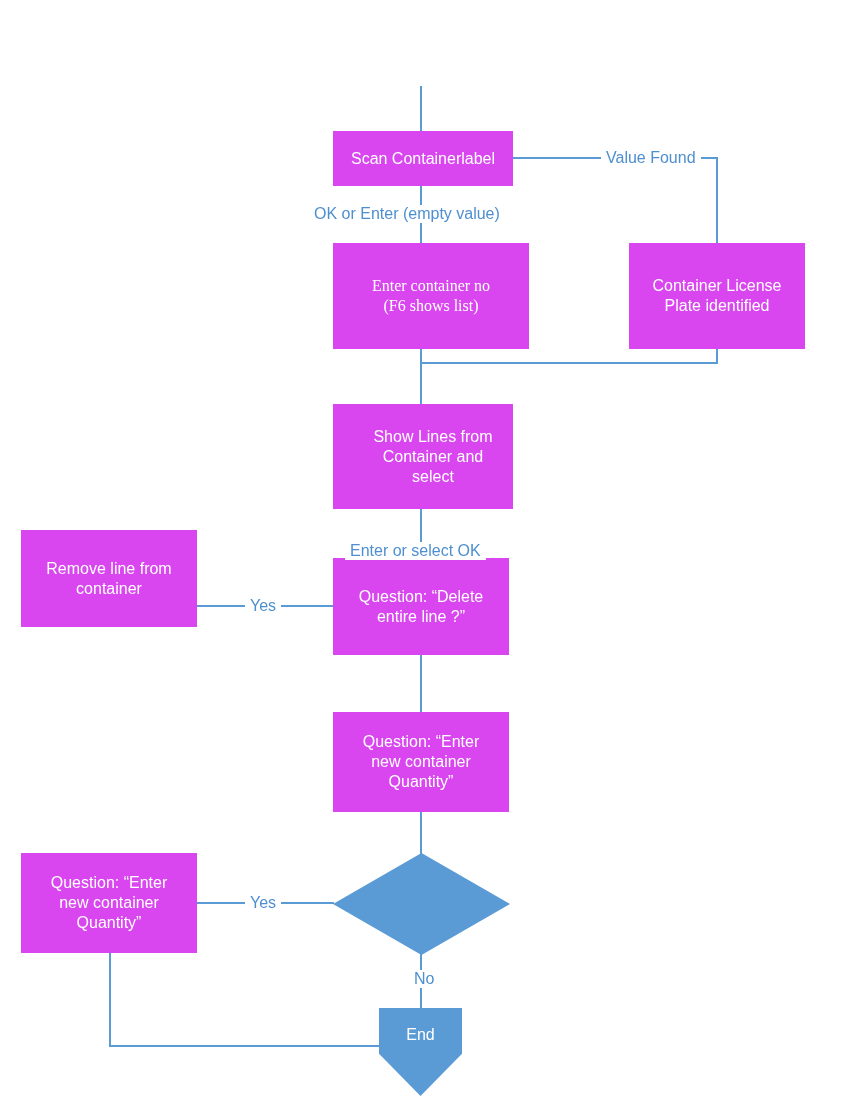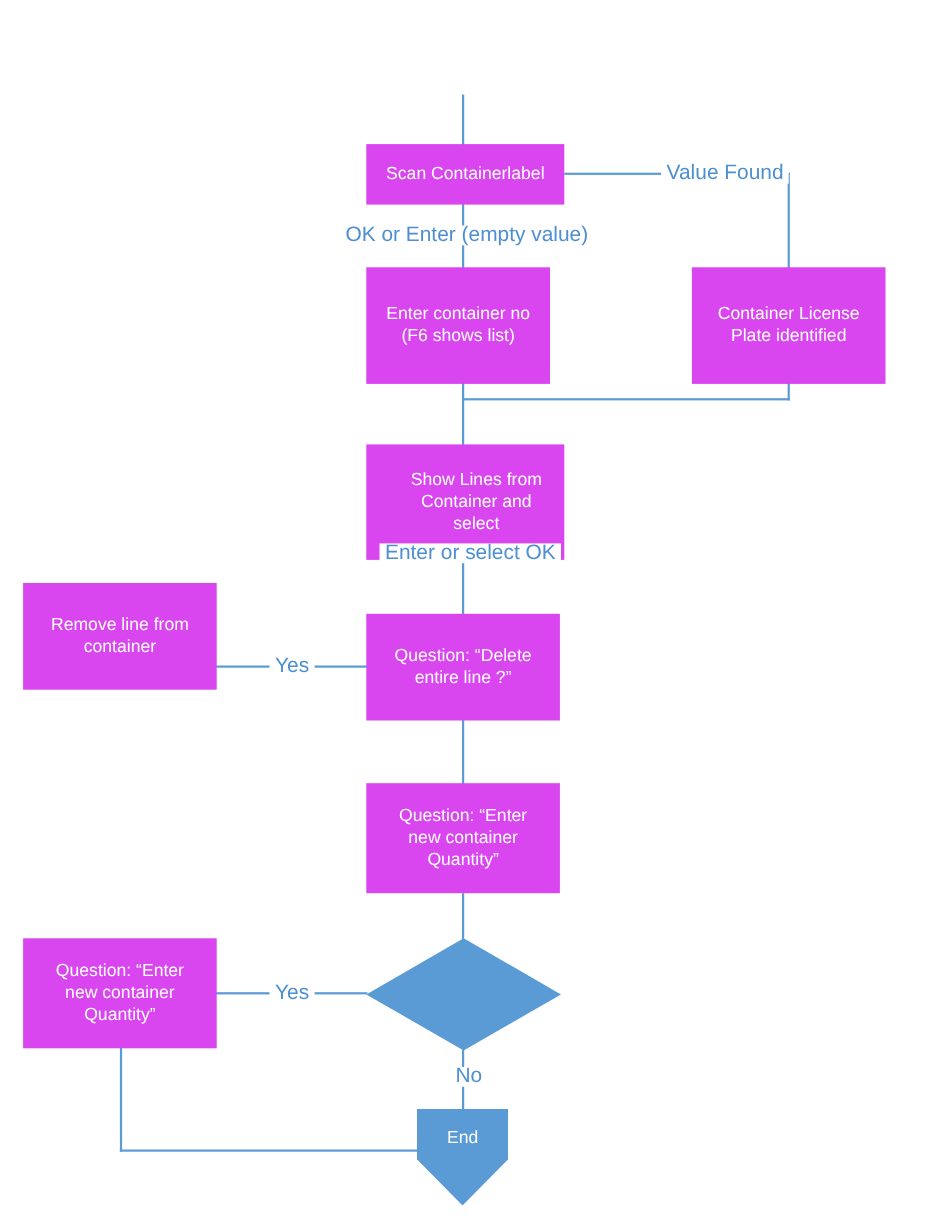--- a/index.html
+++ b/index.html
@@ -57,21 +57,21 @@
   .conn {
     position: absolute;
     background: #5B9BD5;
     z-index: 1;
   }
   .h { height: 2px; }
   .v { width: 2px; }
   .elabel {
     position: absolute;
     color: #4E8FD0;
-    font-size: 19px;
+    font-size: 16px;
     background: #ffffff;
     padding: 0 5px;
     white-space: nowrap;
     z-index: 3;
     line-height: 18px;
   }
 </style>
 </head>
 <body>
 
@@ -102,21 +102,21 @@
   <div class="conn v" style="left:420px; top:954px; height:55px;"></div>
 
   <div class="conn v" style="left:109px; top:952px; height:95px;"></div>
   <div class="conn h" style="left:109px; top:1045px; width:272px;"></div>
 
 
   <div class="node" style="left:333px; top:131px; width:180px; height:55px;">
     <span class="nlabel">Scan Containerlabel</span>
   </div>
 
-  <div class="node" style="left:333px; top:243px; width:167px; height:106px;">
+  <div class="node" style="left:333px; top:243px; width:196px; height:106px;font-family:Liberation Serif, serif;">
     <span class="nlabel">Enter container no
 (F6 shows list)</span>
   </div>
 
   <div class="node" style="left:629px; top:243px; width:176px; height:106px;justify-content:center;">
     <span class="nlabel">Container License
 Plate identified</span>
   </div>
 
   <div class="node" style="left:333px; top:404px; width:180px; height:105px;padding-left:20px;">
@@ -151,21 +151,21 @@
   </div>
 
   <div class="node pent" style="left:379px; top:1008px; width:83px; height:88px;">
     <span class="nlabel">End</span>
   </div>
 
   <div class="elabel" style="left:601px; top:149px;">Value Found</div>
 
   <div class="elabel" style="left:309px; top:205px;">OK or Enter (empty value)</div>
 
-  <div class="elabel" style="left:345px; top:494px;">Enter or select OK</div>
+  <div class="elabel" style="left:345px; top:542px;">Enter or select OK</div>
 
   <div class="elabel" style="left:245px; top:597px;">Yes</div>
 
   <div class="elabel" style="left:245px; top:894px;">Yes</div>
 
   <div class="elabel" style="left:409px; top:970px;">No</div>
 
 </div>
 
 </body></html>

